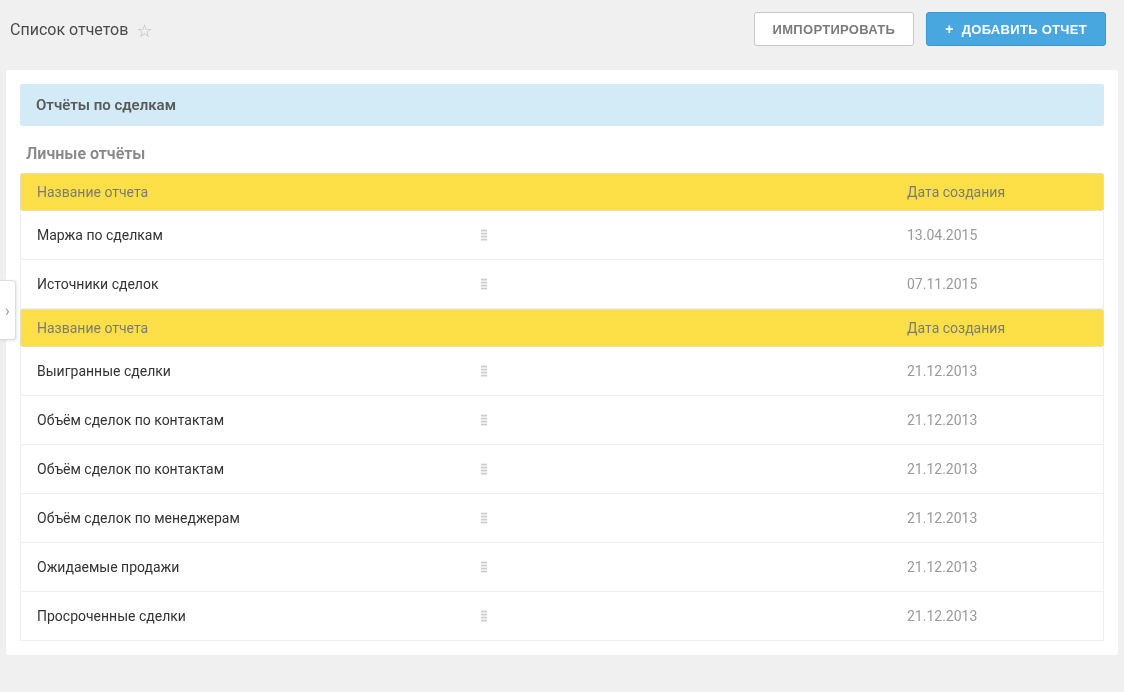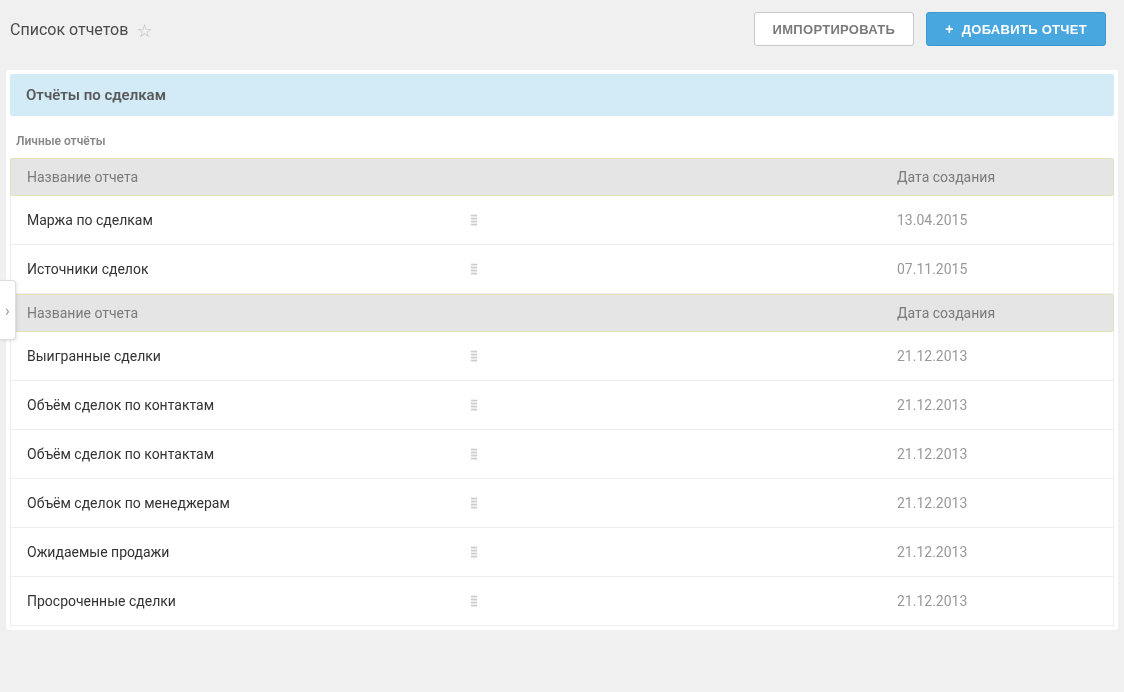--- a/index.html
+++ b/index.html
@@ -62,39 +62,39 @@
       border: 1px solid #3a97d0;
     }
     .plus-icon {
       font-size: 14px;
       font-weight: 700;
     }
     .content-panel {
       background: #fff;
       margin: 0 6px;
       border-radius: 2px;
-      padding: 4px;
+      padding: 14px;
     }
     .section-header {
       background: #d2ebf6;
       padding: 12px 16px;
       font-size: 15px;
       font-weight: 600;
       color: #5a5a5a;
       border-radius: 2px;
     }
     .group-label {
-      font-size: 12px;
+      font-size: 16px;
       color: #888;
       padding: 18px 0 10px 6px;
       font-weight: 600;
     }
     .table-header {
       display: flex;
-      background: #e5e5e5;
+      background: #fde047;
       padding: 10px 16px;
       font-size: 14px;
       color: #7a7a7a;
       border: 1px solid #e6e0b8;
       border-radius: 2px;
     }
     .col-name {
       flex: 0 0 870px;
     }
     .col-date {

